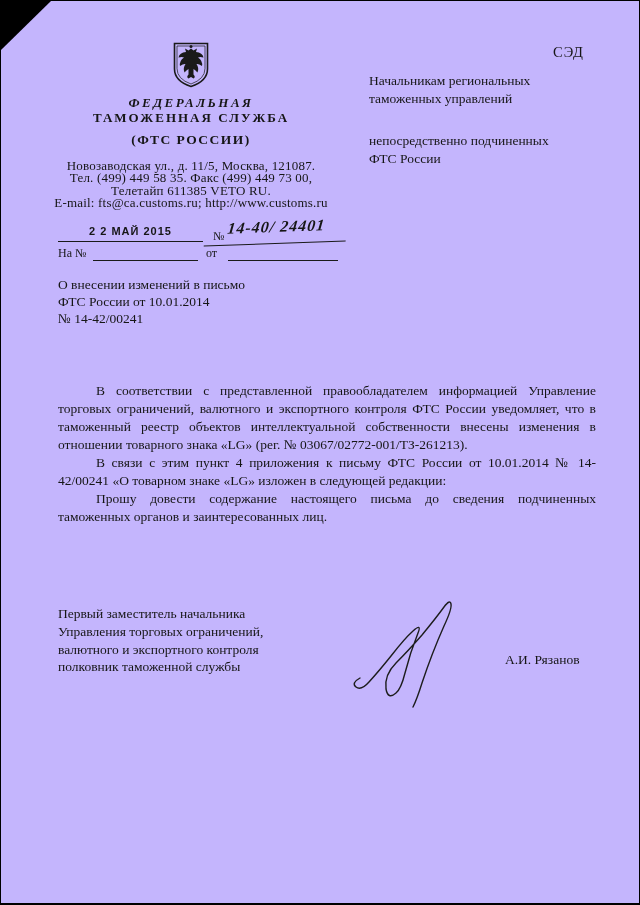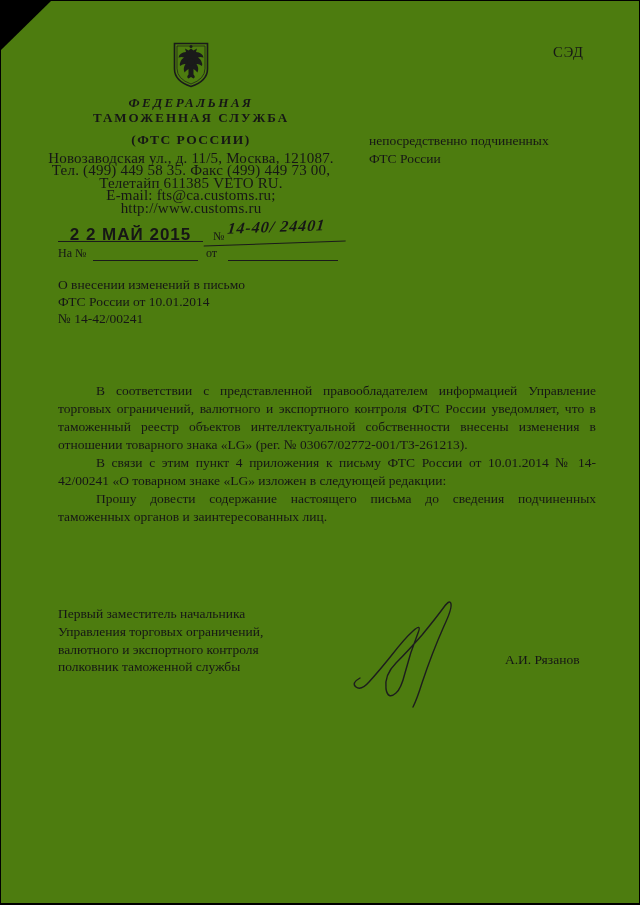--- a/index.html
+++ b/index.html
@@ -1,44 +1,44 @@
 <!DOCTYPE html>
 <html><head>
 <meta charset="utf-8">
 <style>
   html,body { margin:0; padding:0; background:#e8e8e8; }
   .page {
     position:relative; width:640px; height:905px; margin:0 auto;
-    background:#4d7c0f; color:#161616; overflow:hidden;
+    background:#c4b5fd; color:#161616; overflow:hidden;
     border:1px solid #000; box-sizing:border-box;
     border-bottom-width:2px;
     font-family:"Liberation Serif", serif;
   }
   
   .corner-fold {
     position:absolute; top:0; left:0; width:0; height:0;
     border-top:49px solid #000; border-right:50px solid transparent;
   }
   .sed { position:absolute; left:552px; top:43px; font-size:14.5px; letter-spacing:1px; }
 
   
   .letterhead { position:absolute; left:40px; top:40px; width:300px; text-align:center; }
   .emblem { display:block; margin:0 auto 6px auto; }
   .org1 { font-weight:bold; font-size:13px; letter-spacing:2.5px; line-height:15px;font-style:italic; }
   .org2 { font-weight:bold; font-size:13px; letter-spacing:2px; line-height:15px; }
   .org3 { font-weight:bold; font-size:13.5px; letter-spacing:1.5px; margin-top:7px; }
-  .addr { margin-top:4px; font-size:15px; line-height:12.4px; letter-spacing:0.2px; }
+  .addr { margin-top:12px; font-size:13px; line-height:12.4px; letter-spacing:0.2px; }
 
   
   .date-row { position:absolute; left:57px; top:221px; width:300px; height:24px; }
   .date-stamp {
     position:absolute; left:0; top:0; width:145px; height:20px;
     border-bottom:1.5px solid #1a1a1a; text-align:center;
     font-family:"Liberation Sans", sans-serif; font-weight:bold;
-    font-size:17px; letter-spacing:1px; padding-top:3px; box-sizing:border-box;
+    font-size:11px; letter-spacing:1px; padding-top:3px; box-sizing:border-box;
   }
   .num-sign { position:absolute; left:155px; top:7px; font-size:12px; }
   .outgoing-number {
     position:absolute; left:147px; top:-4px; width:142px; height:26px;
     border-bottom:1.5px solid #1a1a1a; text-align:center;
     font-style:italic; font-weight:bold; font-size:16px; letter-spacing:1px;
     transform:rotate(-2deg) skewX(-8deg); box-sizing:border-box;
   }
   .reply-row { position:absolute; left:57px; top:243px; width:300px; height:20px; font-size:12px; }
   .reply-label { position:absolute; left:0; top:2px; }
@@ -96,20 +96,24 @@
     <div class="outgoing-number">14-40/ 24401</div>
   </div>
 
   <div class="reply-row">
     <span class="reply-label">На №</span>
     <span class="reply-line1"></span>
     <span class="from-label">от</span>
     <span class="reply-line2"></span>
   </div>
 
+  <div class="addressee1">
+    <div>Начальникам региональных</div>
+    <div>таможенных управлений</div>
+  </div>
   <div class="addressee2">
     <div>непосредственно подчиненных</div>
     <div>ФТС России</div>
   </div>
 
   <div class="subject">
     <div>О внесении изменений в письмо</div>
     <div>ФТС России от 10.01.2014</div>
     <div>№ 14-42/00241</div>
   </div>

